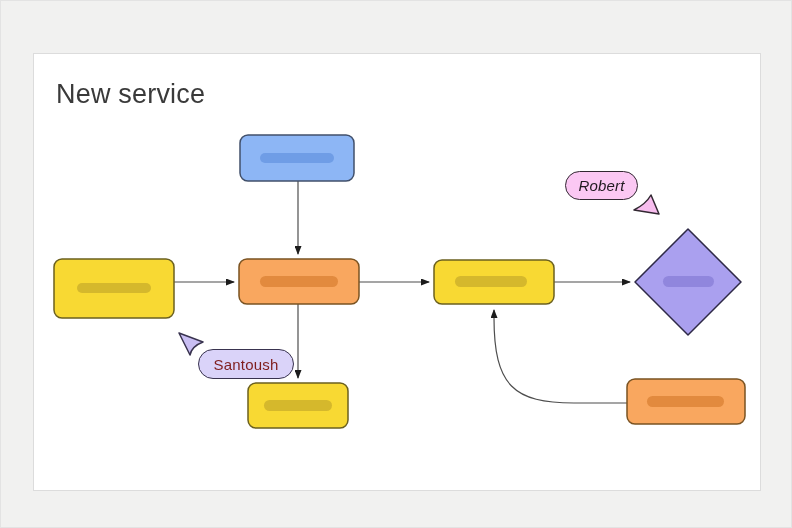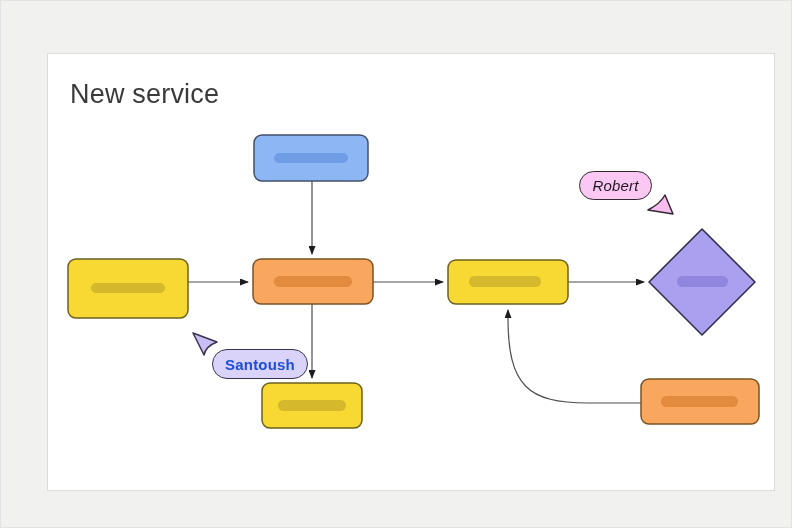--- a/index.html
+++ b/index.html
@@ -13,21 +13,20 @@
     width: 792px; height: 528px;
     background: #f1f1f0;
     border: 1px solid #e3e3e3;
   }
   .whiteboard-canvas {
     position: absolute;
     left: 32px; top: 52px;
     width: 728px; height: 438px;
     background: #ffffff;
     border: 1px solid #dcdcdc;
-    margin-left: 14px;
   }
   .page-title {
     position: absolute;
     left: 22px; top: 25px;
     font-size: 27px;
     font-weight: 500;
     letter-spacing: 0.2px;
     color: #3a3a3a;
     user-select: none;
   }
@@ -96,18 +95,18 @@
       <rect x="613" y="342" width="77" height="11" rx="5.5" fill="#e28a3e"></rect>
 
       <path d="M 617 141 L 625 160 L 600 156 C 608 152 613 148 617 141 Z" stroke-width="1.5" stroke-linejoin="round" fill="#f7bdee" stroke="#322832"></path>
       <path d="M 145 279 L 169 288 C 161 291 157 296 156 301 Z" stroke-width="1.5" stroke-linejoin="round" fill="#c9bef3" stroke="#39334f"></path>
     </svg>
 
     <div class="cursor-pill pill-robert" style="background-color: rgb(251, 200, 243); border-color: rgb(50, 40, 50); color: rgb(32, 26, 32); font-style: italic;">
       <span>Robert</span>
     </div>
 
-    <div class="cursor-pill pill-santoush" style="background-color: rgb(218, 211, 249); border-color: rgb(57, 51, 79); color: #1d4ed8; font-weight: bold;">
+    <div class="cursor-pill pill-santoush" style="background-color: rgb(218, 211, 249); border-color: rgb(57, 51, 79); color: #7f1d1d;">
       <span>Santoush</span>
     </div>
 
   </div>
 </div>
 
 </body></html>

